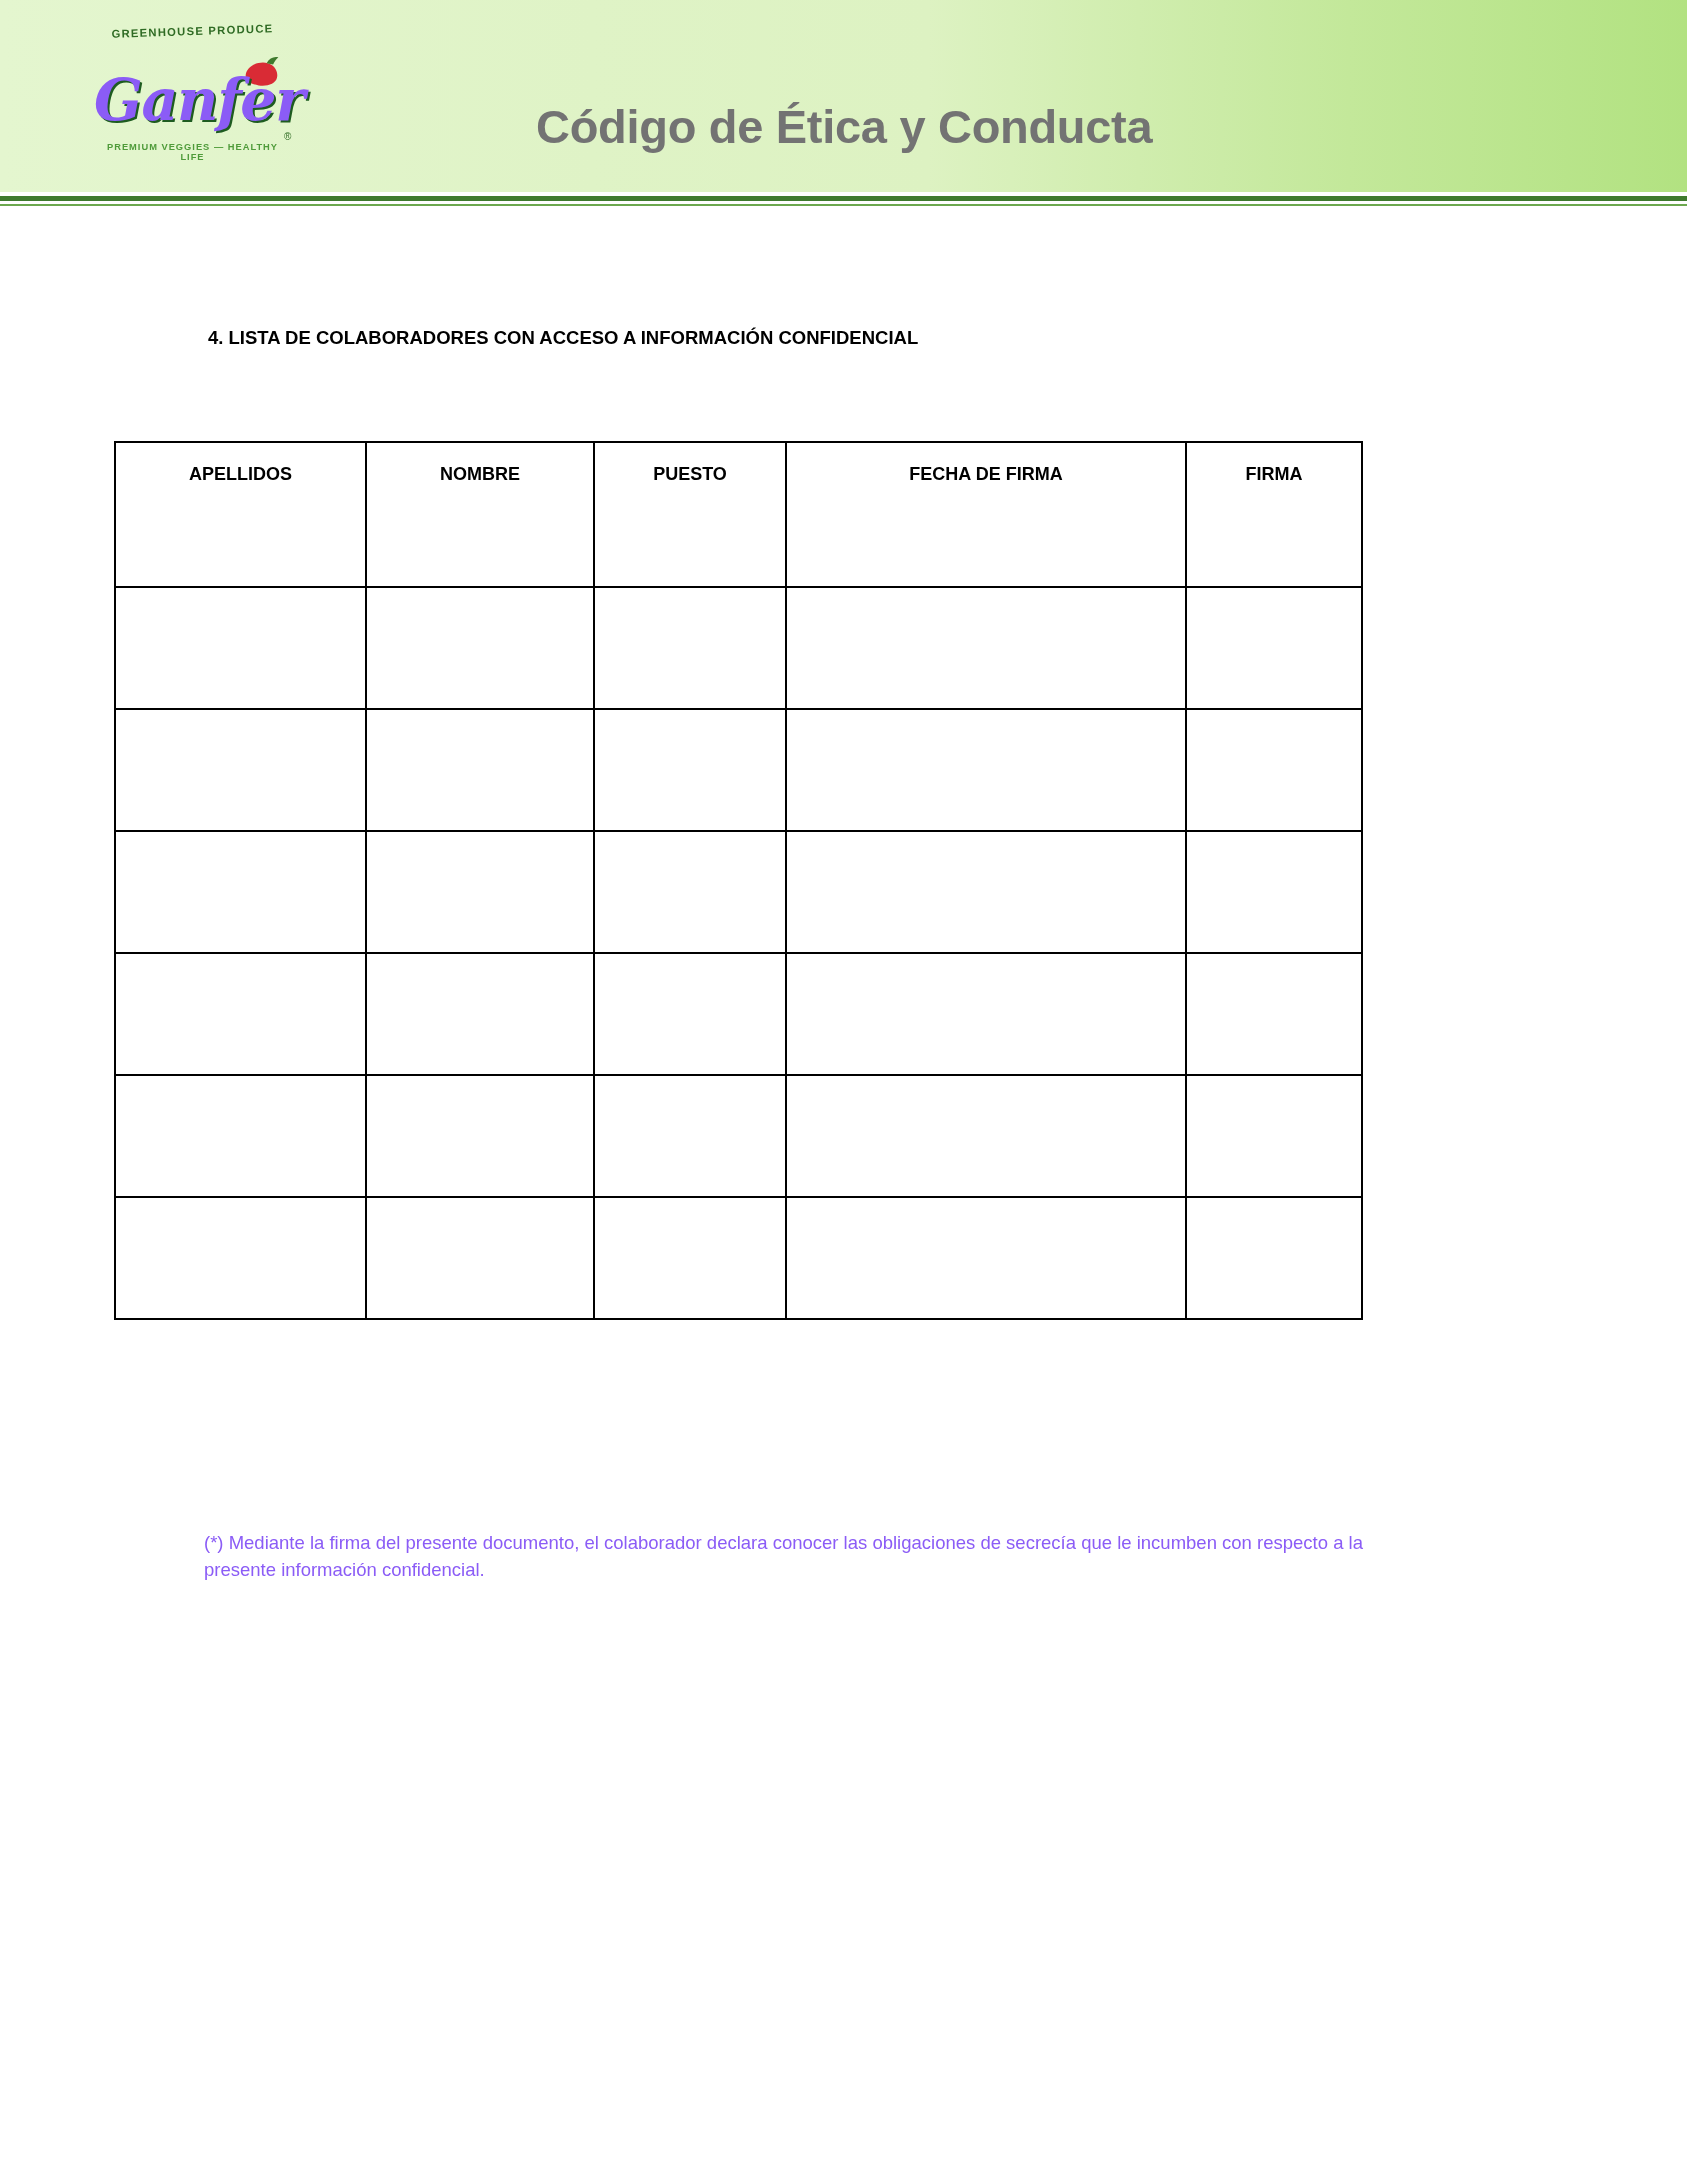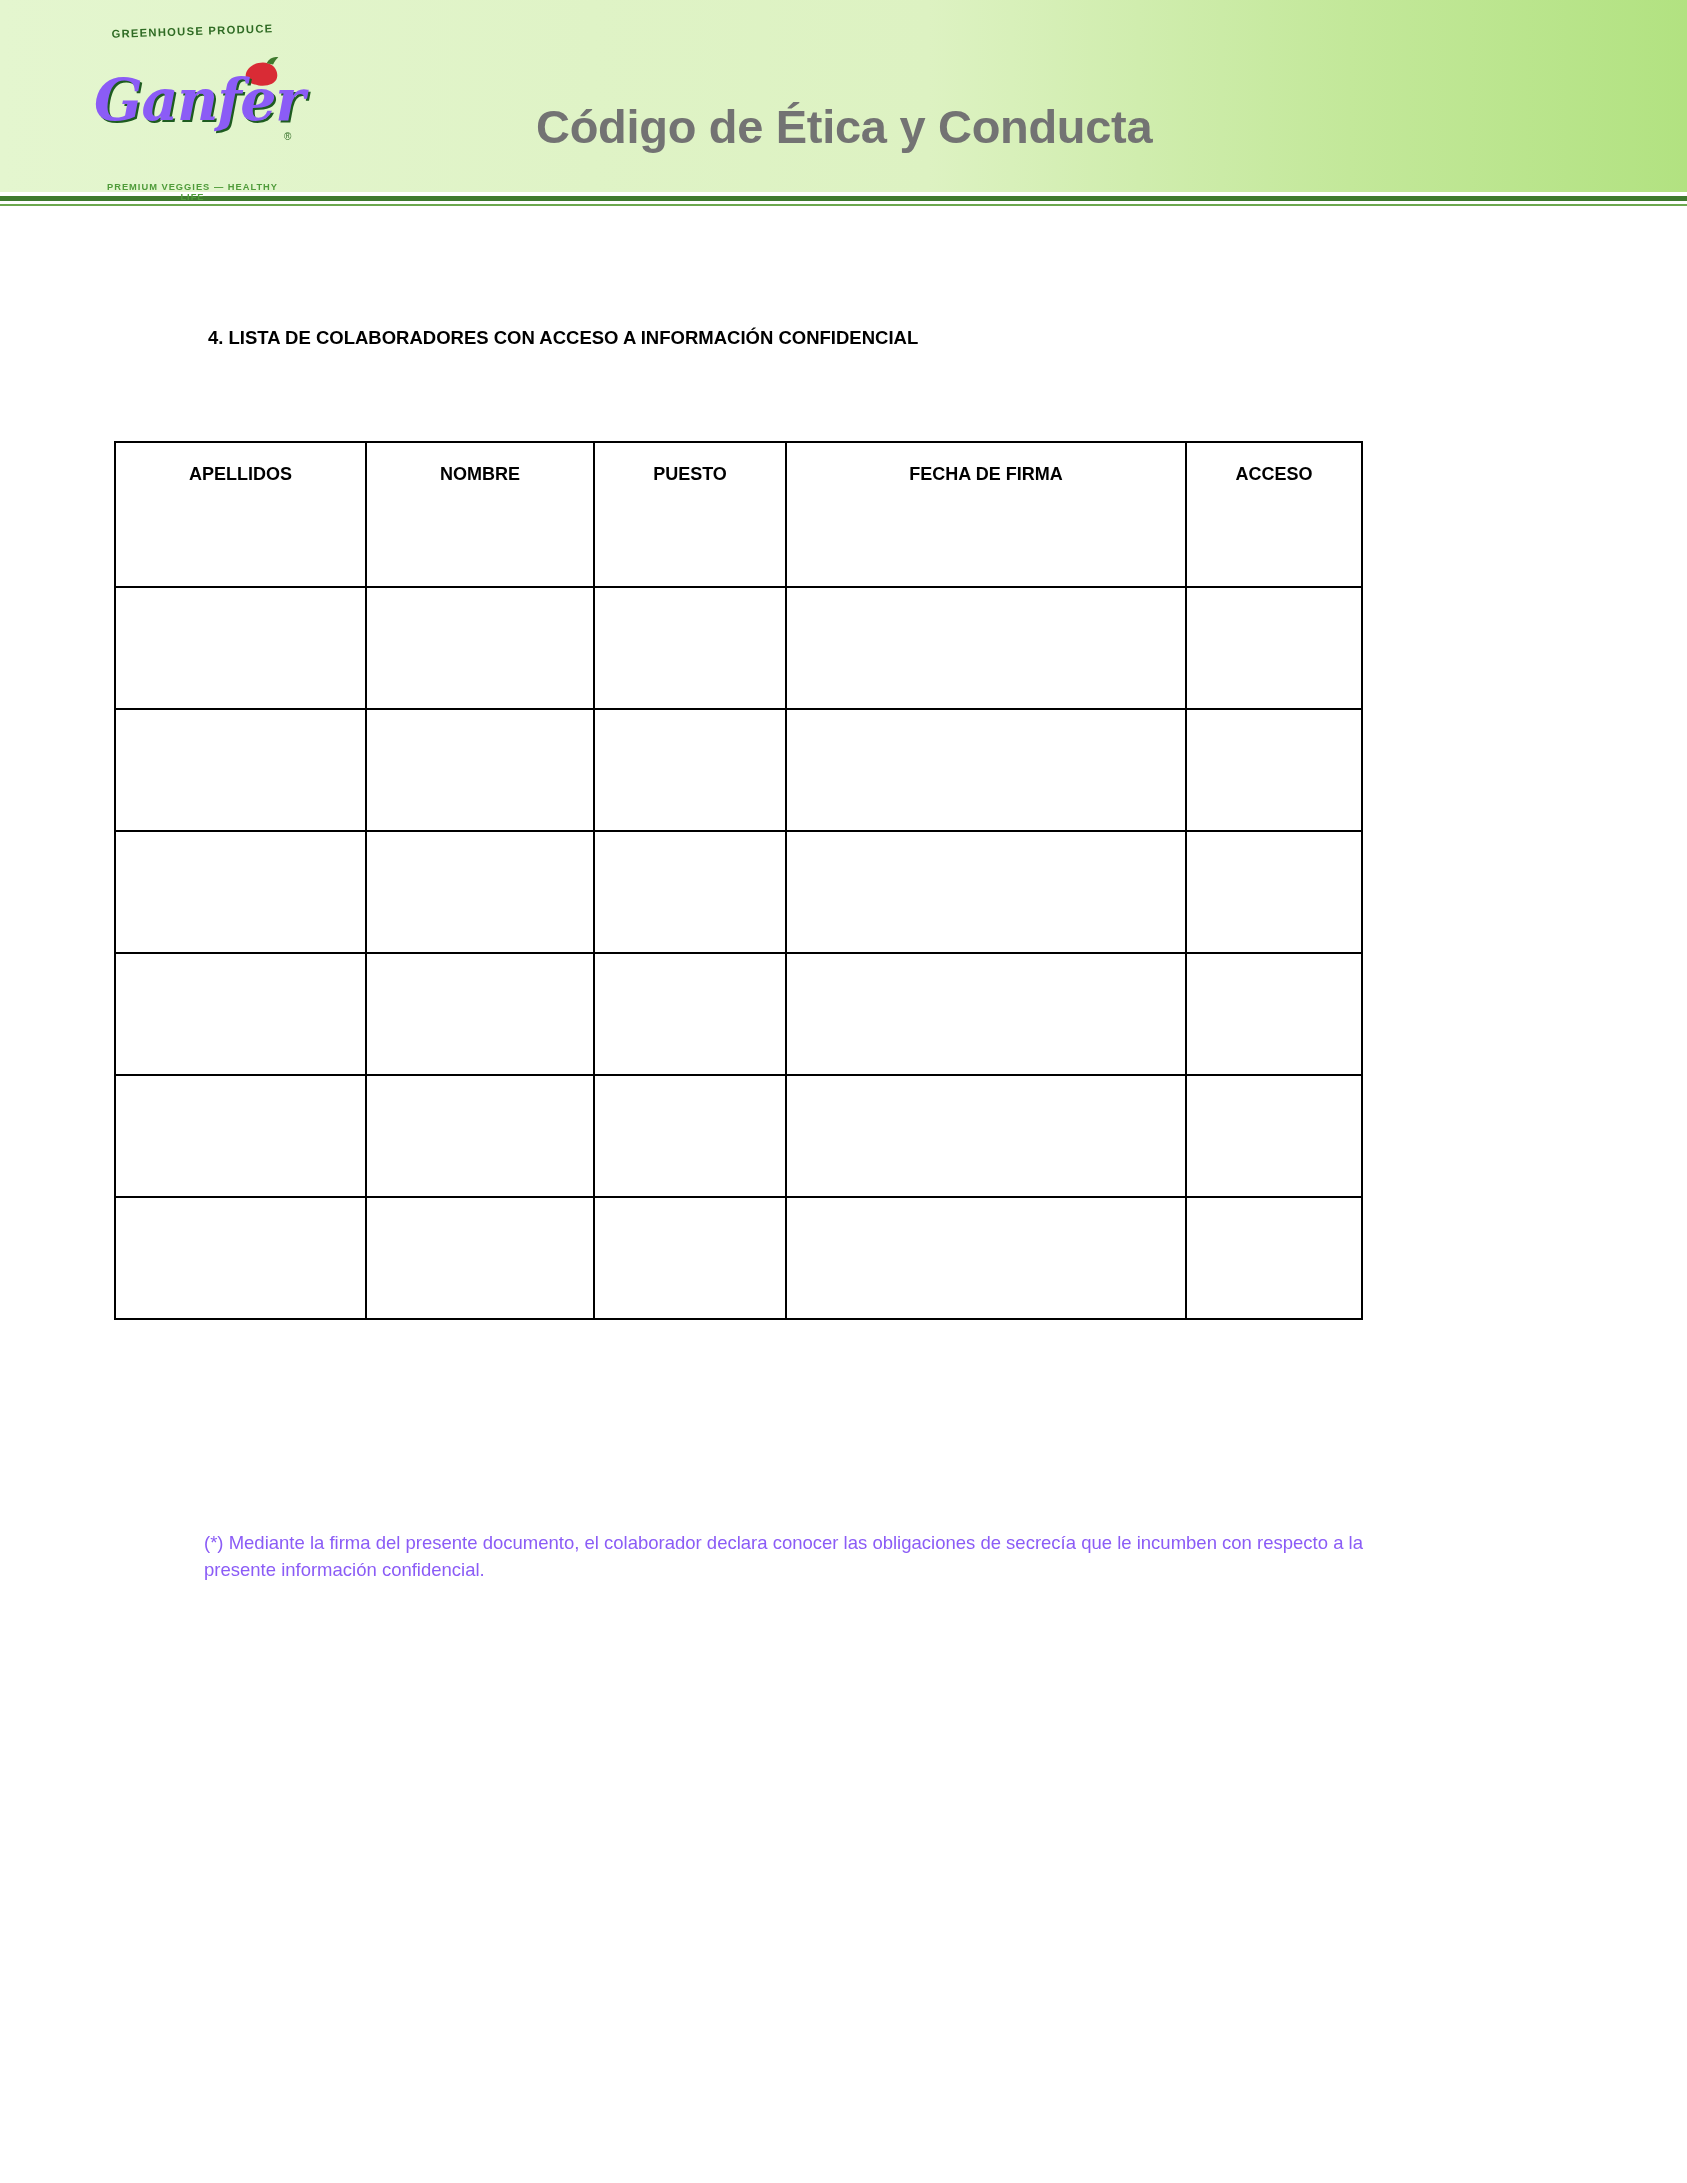--- a/index.html
+++ b/index.html
@@ -89,21 +89,20 @@
   .logo-bottom-text {
     position: absolute;
     left: 17px;
     top: 122px;
     width: 179px;
     text-align: center;
     font-size: 9.3px;
     font-weight: bold;
     letter-spacing: 1px;
     color: #4f9b3a;
-    margin-top: 40px;
   }
   .logo-pepper {
     position: absolute;
     left: 153px;
     top: 34px;
     width: 46px;
     height: 34px;
   }
   .logo-reg {
     position: absolute;
@@ -197,21 +196,21 @@
         <col class="c-puesto">
         <col class="c-fecha">
         <col class="c-firma">
     </colgroup>
     <thead>
       <tr>
         <th>APELLIDOS</th>
         <th>NOMBRE</th>
         <th>PUESTO</th>
         <th>FECHA DE FIRMA</th>
-        <th>ACCESO</th>
+        <th>FIRMA</th>
       </tr>
     </thead>
     <tbody>
       <tr>
         <td></td>
         <td></td>
         <td></td>
         <td></td>
         <td></td>
       </tr>

